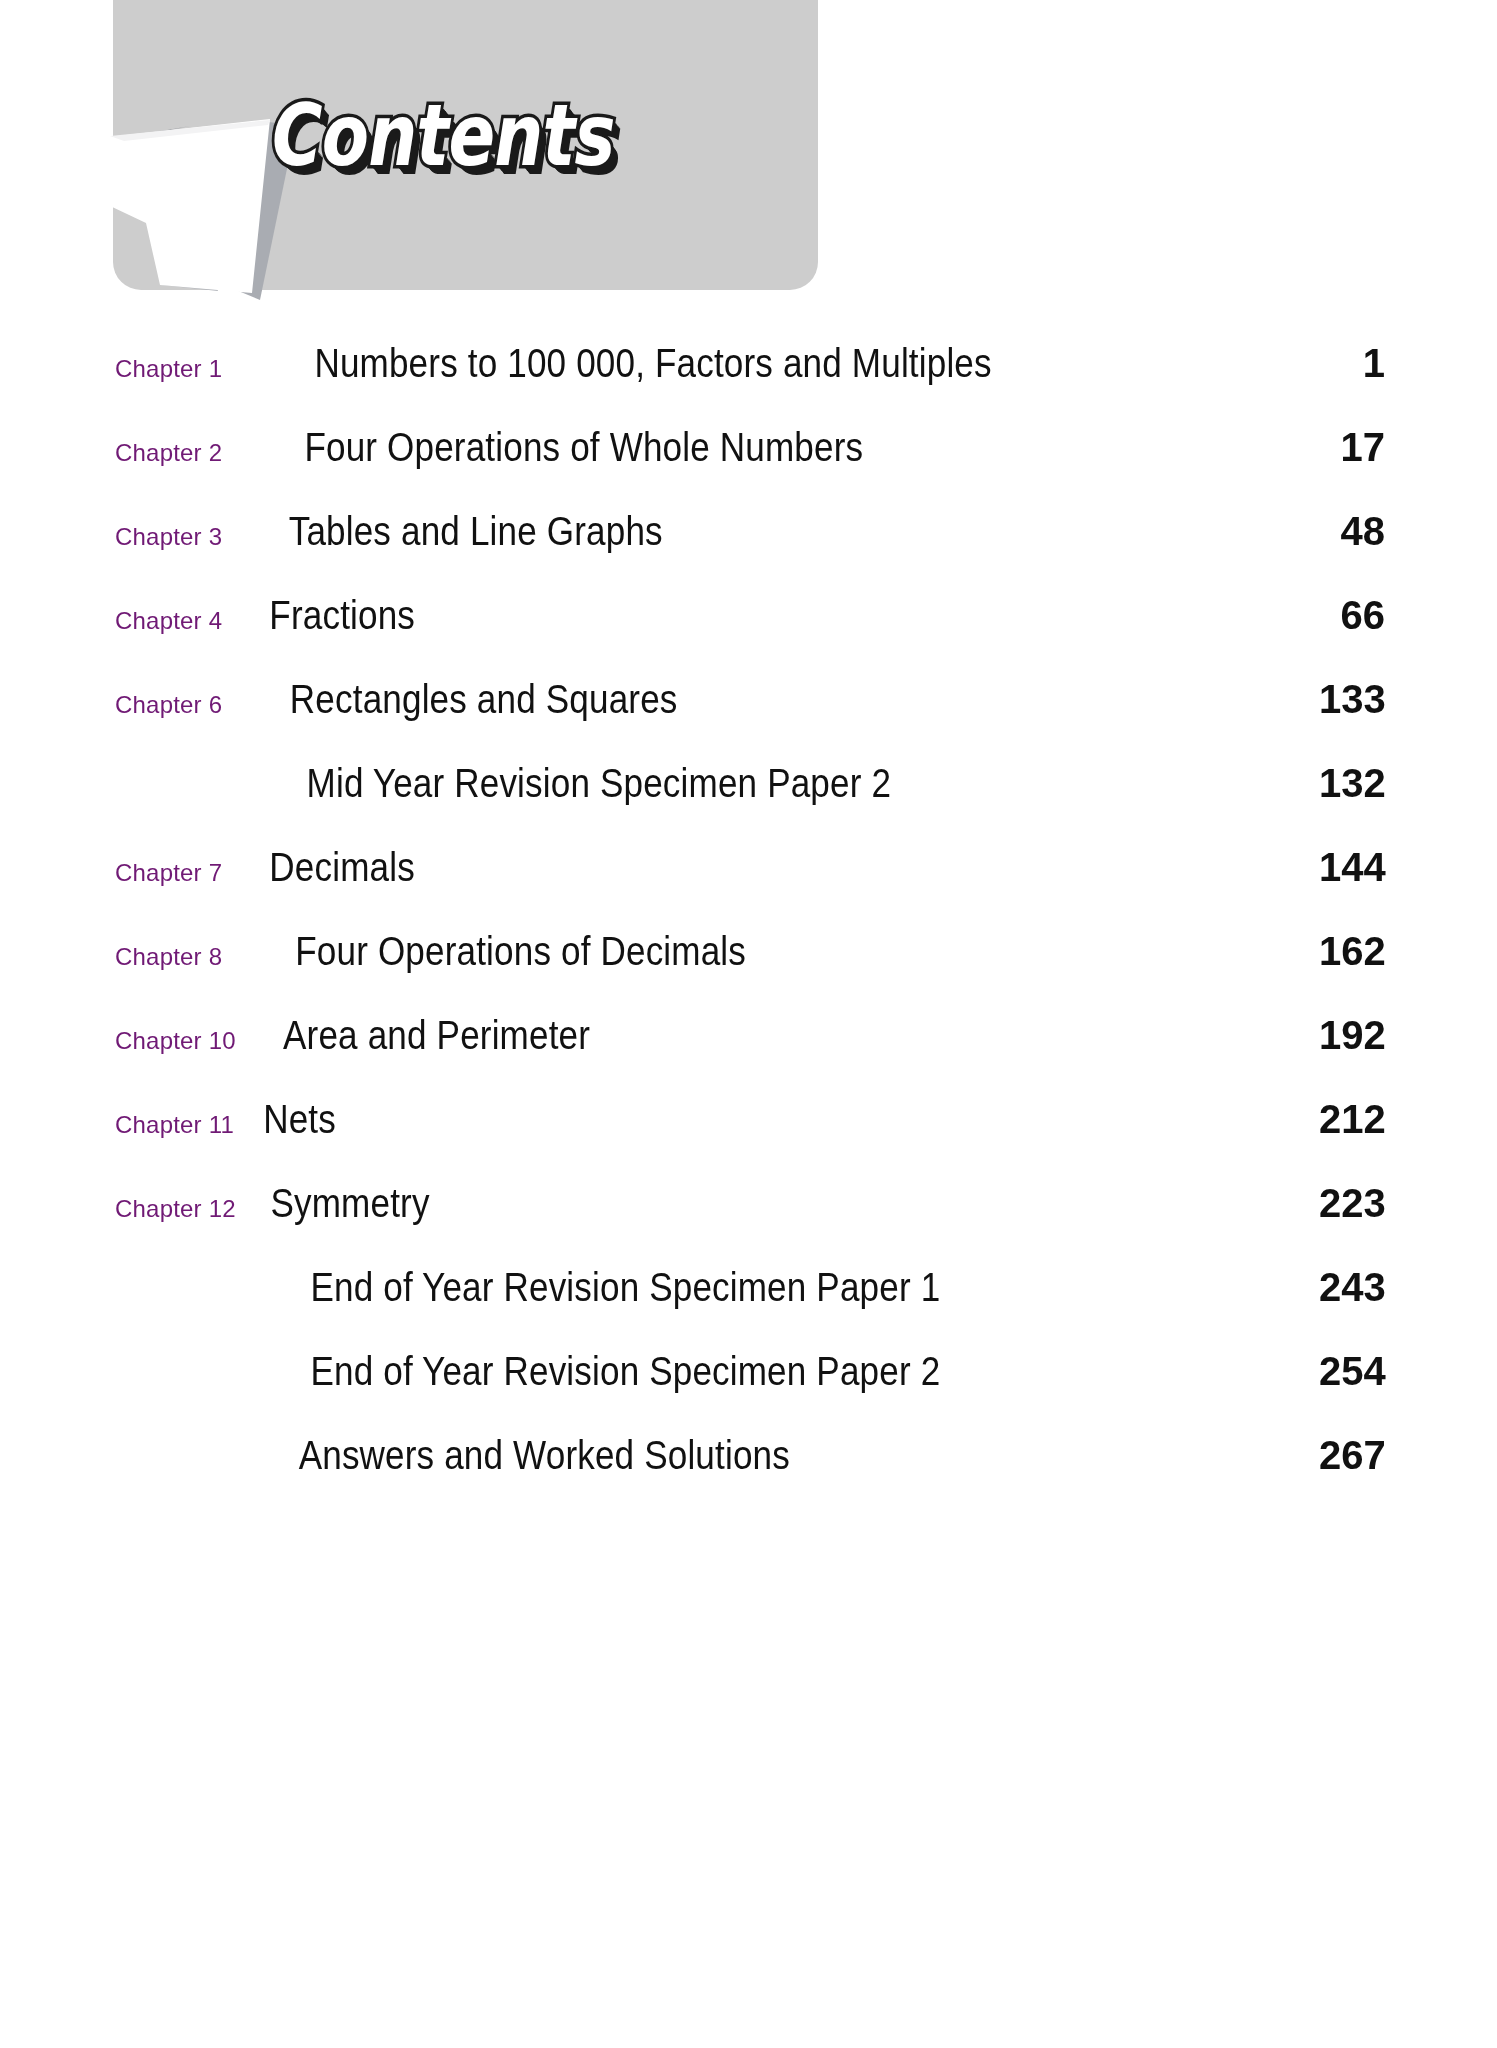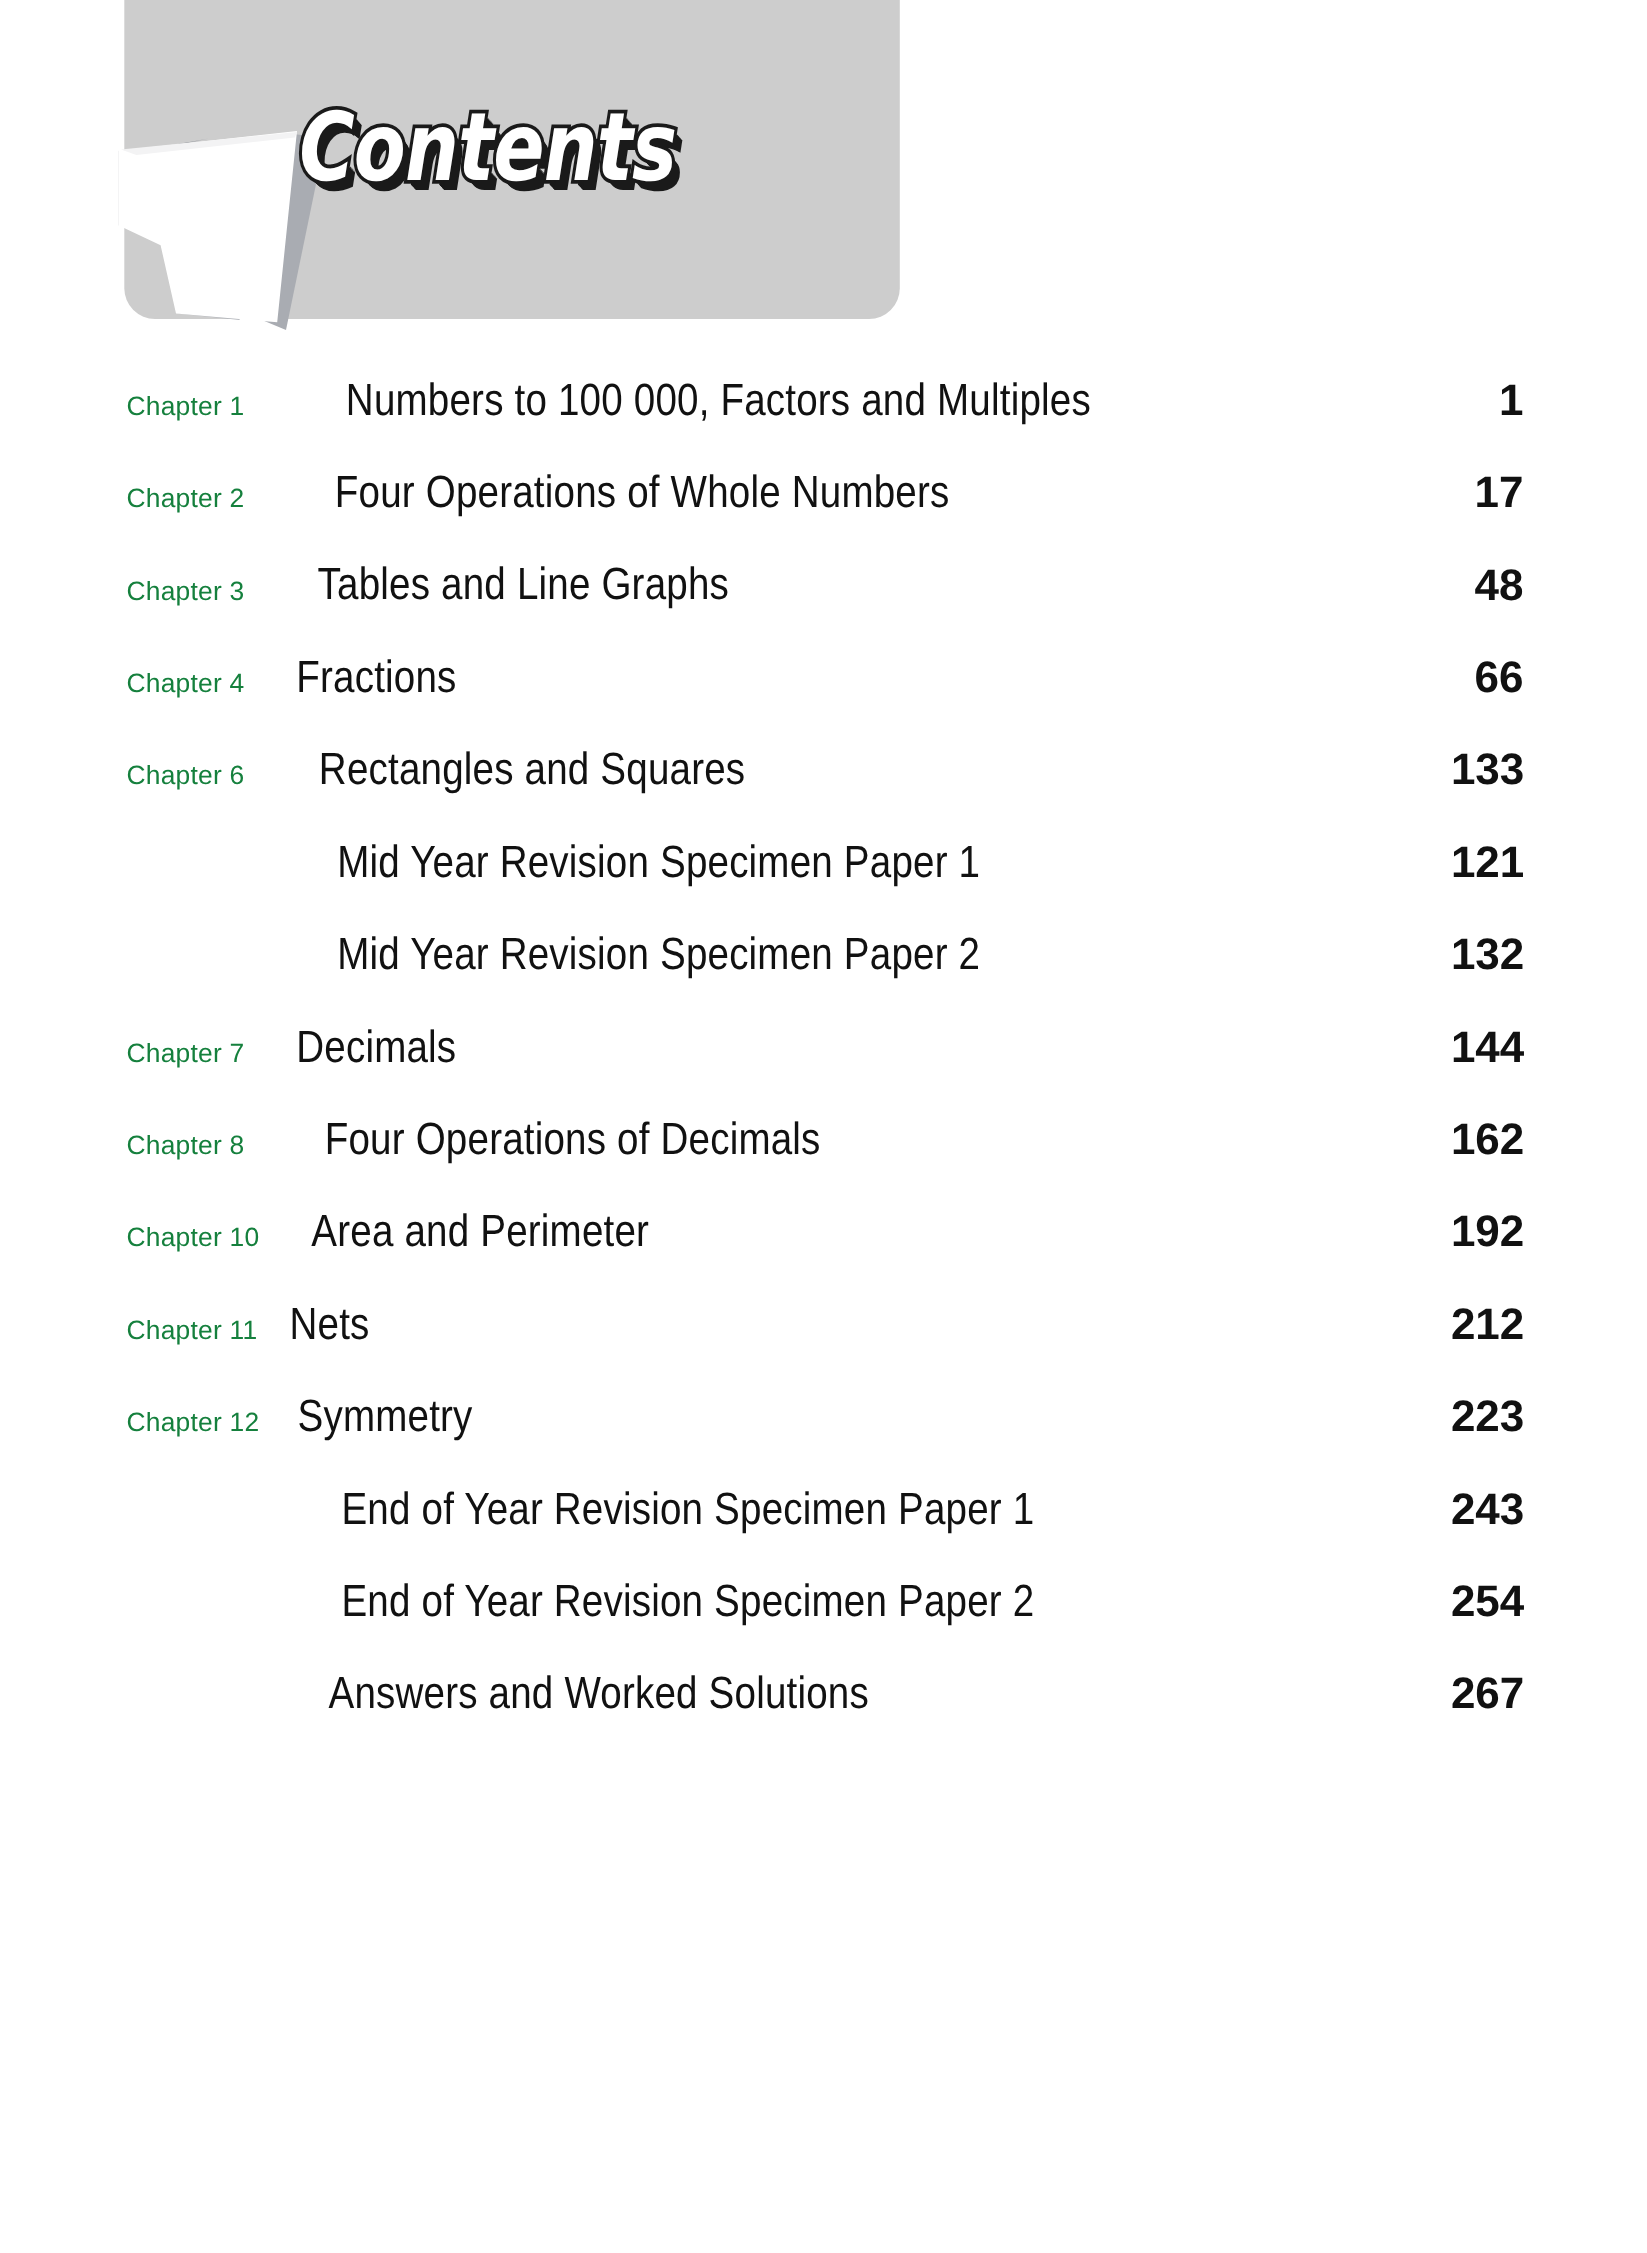--- a/index.html
+++ b/index.html
@@ -80,21 +80,21 @@
     padding-right: 112px;
     box-sizing: border-box;
   }
 
   .chap-label {
     width: 142px;
     flex: 0 0 142px;
     font-family: "Liberation Sans", sans-serif;
     font-size: 24px;
     font-weight: normal;
-    color: #15803d;
+    color: #701a75;
     letter-spacing: 0.2px;
     white-space: nowrap;
   }
   .chap-label.blank { color: transparent; }
 
   .title-cell {
     font-family: "Liberation Sans", sans-serif;
     font-size: 41px;
     color: #111111;
     white-space: nowrap;
@@ -186,26 +186,20 @@
   </div>
 
 
   <div class="toc-row">
     <span class="chap-label">Chapter 6</span>
     <span class="title-cell">Rectangles and Squares</span>
     <span class="leader"></span>
     <span class="page-num">133</span>
   </div>
 
-  <div class="toc-row nochap">
-    <span class="chap-label blank"></span>
-    <span class="title-cell">Mid Year Revision Specimen Paper 1</span>
-    <span class="leader"></span>
-    <span class="page-num">121</span>
-  </div>
 
   <div class="toc-row nochap">
     <span class="chap-label blank"></span>
     <span class="title-cell">Mid Year Revision Specimen Paper 2</span>
     <span class="leader"></span>
     <span class="page-num">132</span>
   </div>
 
   <div class="toc-row">
     <span class="chap-label">Chapter 7</span>

